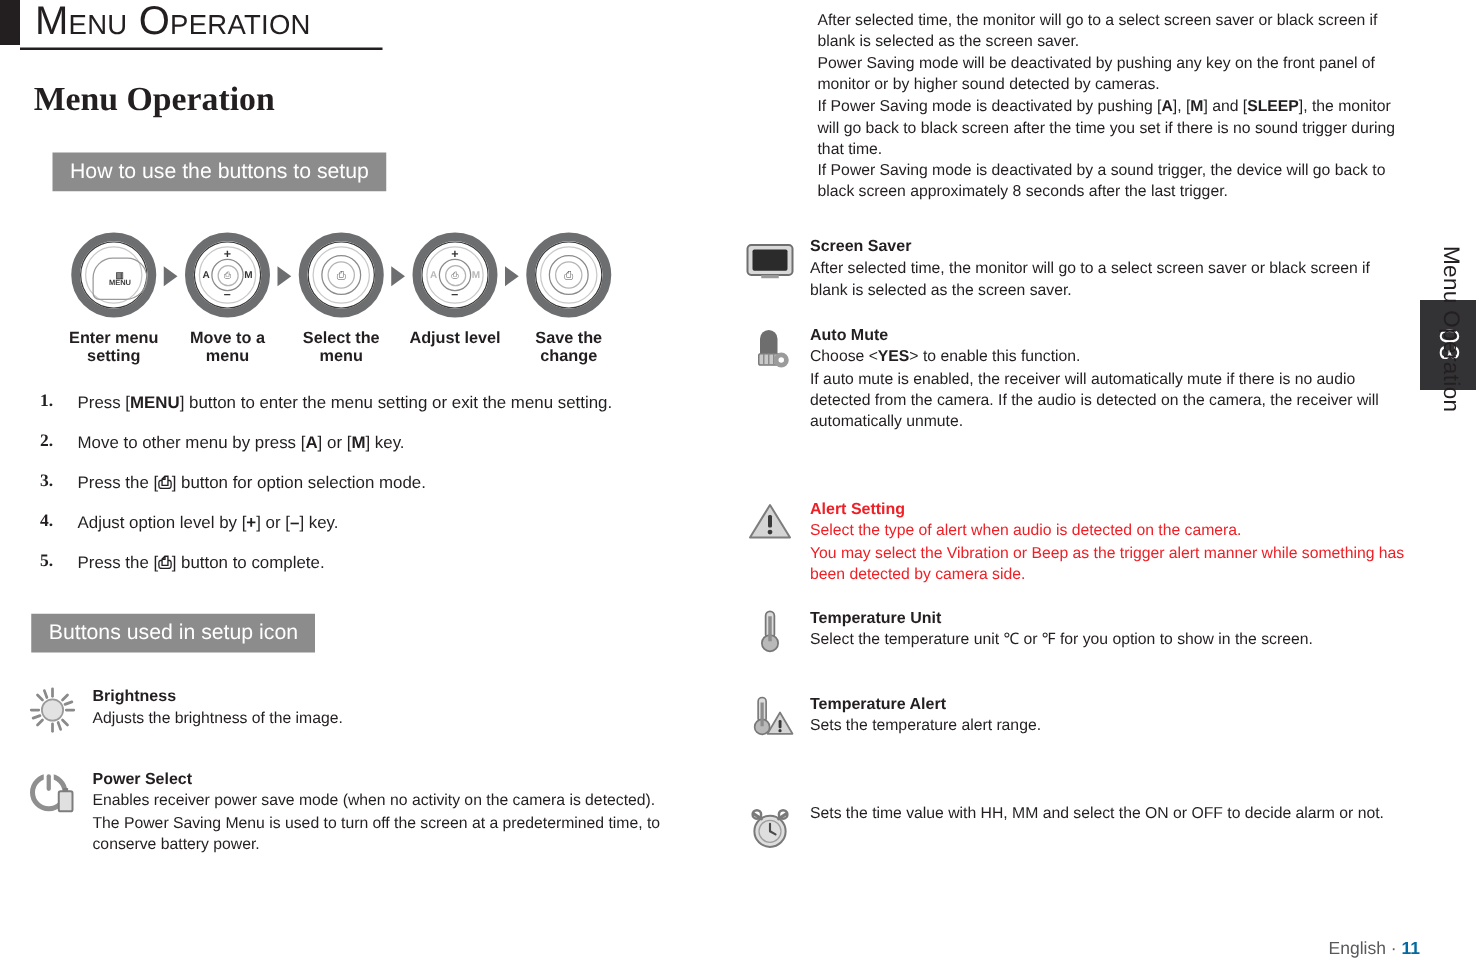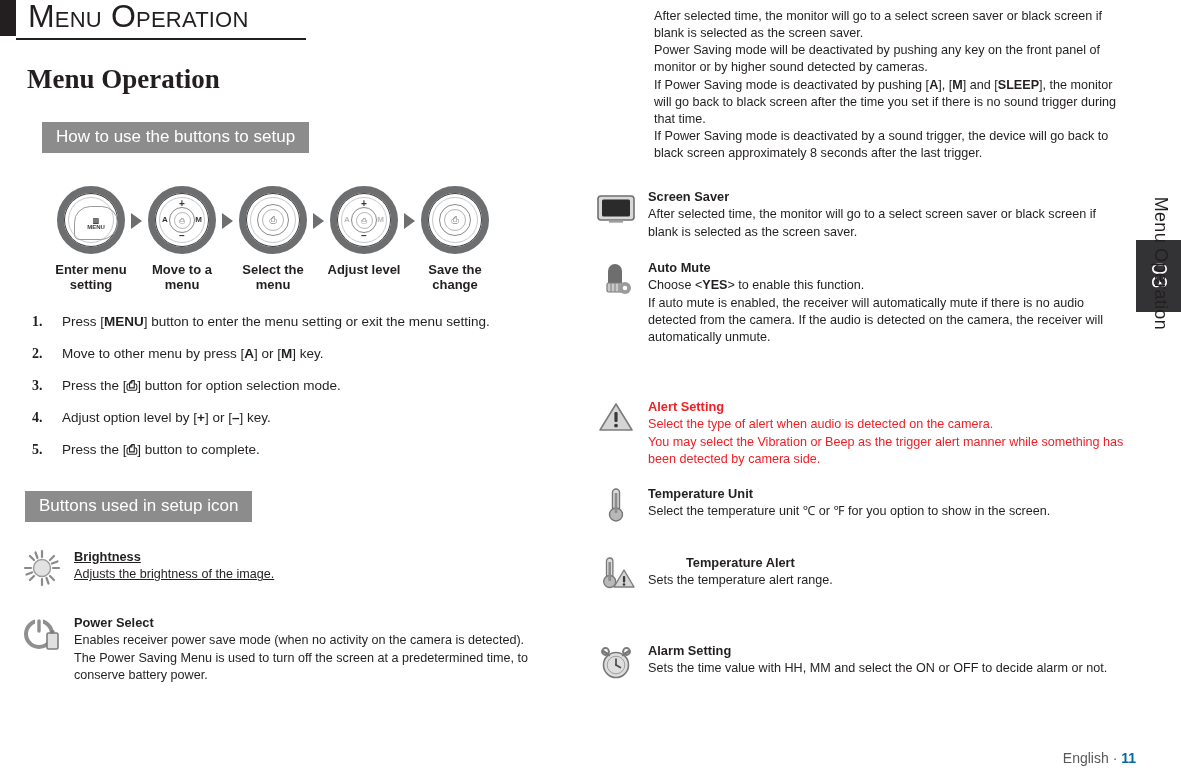--- a/index.html
+++ b/index.html
@@ -120,28 +120,28 @@
   .numrow .t b { font-weight: 700; }
 
   
   .entry { position: absolute; display: flex; }
   .entry .ico { width: 52px; flex: none; }
   .entry .body { font-size: 12.6px; line-height: 1.36; color: #231f20; }
   .entry .etitle { font-weight: 700; font-size: 12.8px; margin-bottom: 1px; }
   .entry .etext p { margin: 0; }
   .entry.red .etitle, .entry.red .etext { color: #ee2026; }
 
-  .e-bright   { left: 22px; top: 548px; width: 540px; text-decoration: underline; }
+  .e-bright   { left: 22px; top: 548px; width: 540px; }
   .e-power    { left: 22px; top: 614px; width: 540px; }
 
   .r-screen   { left: 596px; top: 188px; width: 528px; }
   .r-mute     { left: 596px; top: 259px; width: 528px; }
   .r-alert    { left: 596px; top: 398px; width: 528px; }
   .r-tempunit { left: 596px; top: 485px; width: 528px; }
-  .r-tempalert{ left: 596px; top: 554px; width: 528px; text-align: center; }
+  .r-tempalert{ left: 596px; top: 554px; width: 528px; }
   .r-alarm    { left: 596px; top: 642px; width: 528px; }
 
   
   .icoart { width: 40px; height: 40px; display: block; }
 
   
   .col-right { position: absolute; left: 590px; top: 0; width: 591px; height: 780px; }
   .r-intro {
     position: absolute; left: 654px; top: 8px; width: 470px;
     font-size: 12.6px; line-height: 1.36; color: #231f20;
@@ -445,21 +445,20 @@
         <circle cx="20" cy="23" r="12.5" fill="#dedede" stroke="#7a7a7a" stroke-width="1.6"></circle>
         <circle cx="20" cy="23" r="8.8" fill="none" stroke="#9e9e9e" stroke-width="1"></circle>
         <path d="M7 9 l6 4 M33 9 l-6 4" stroke="#7a7a7a" stroke-width="2.6" stroke-linecap="round" fill="none"></path>
         <circle cx="9.5" cy="9.5" r="3.4" fill="none" stroke="#7a7a7a" stroke-width="2"></circle>
         <circle cx="30.5" cy="9.5" r="3.4" fill="none" stroke="#7a7a7a" stroke-width="2"></circle>
         <line x1="20" y1="23" x2="20" y2="17" stroke="#4a4a4a" stroke-width="1.7" stroke-linecap="round"></line>
         <line x1="20" y1="23" x2="24.4" y2="25.5" stroke="#4a4a4a" stroke-width="1.7" stroke-linecap="round"></line>
       </svg>
     </div>
     <div class="body">
-      <div class="etitle">Alarm Setting</div>
       <div class="etext">
         <p>Sets the time value with HH, MM and select the ON or OFF to decide alarm or not.</p>
       </div>
     </div>
   </div>
 
   <div class="sidetab">
     <div class="num">03</div>
   </div>
   <div class="sidelabel">Menu Operation</div>

